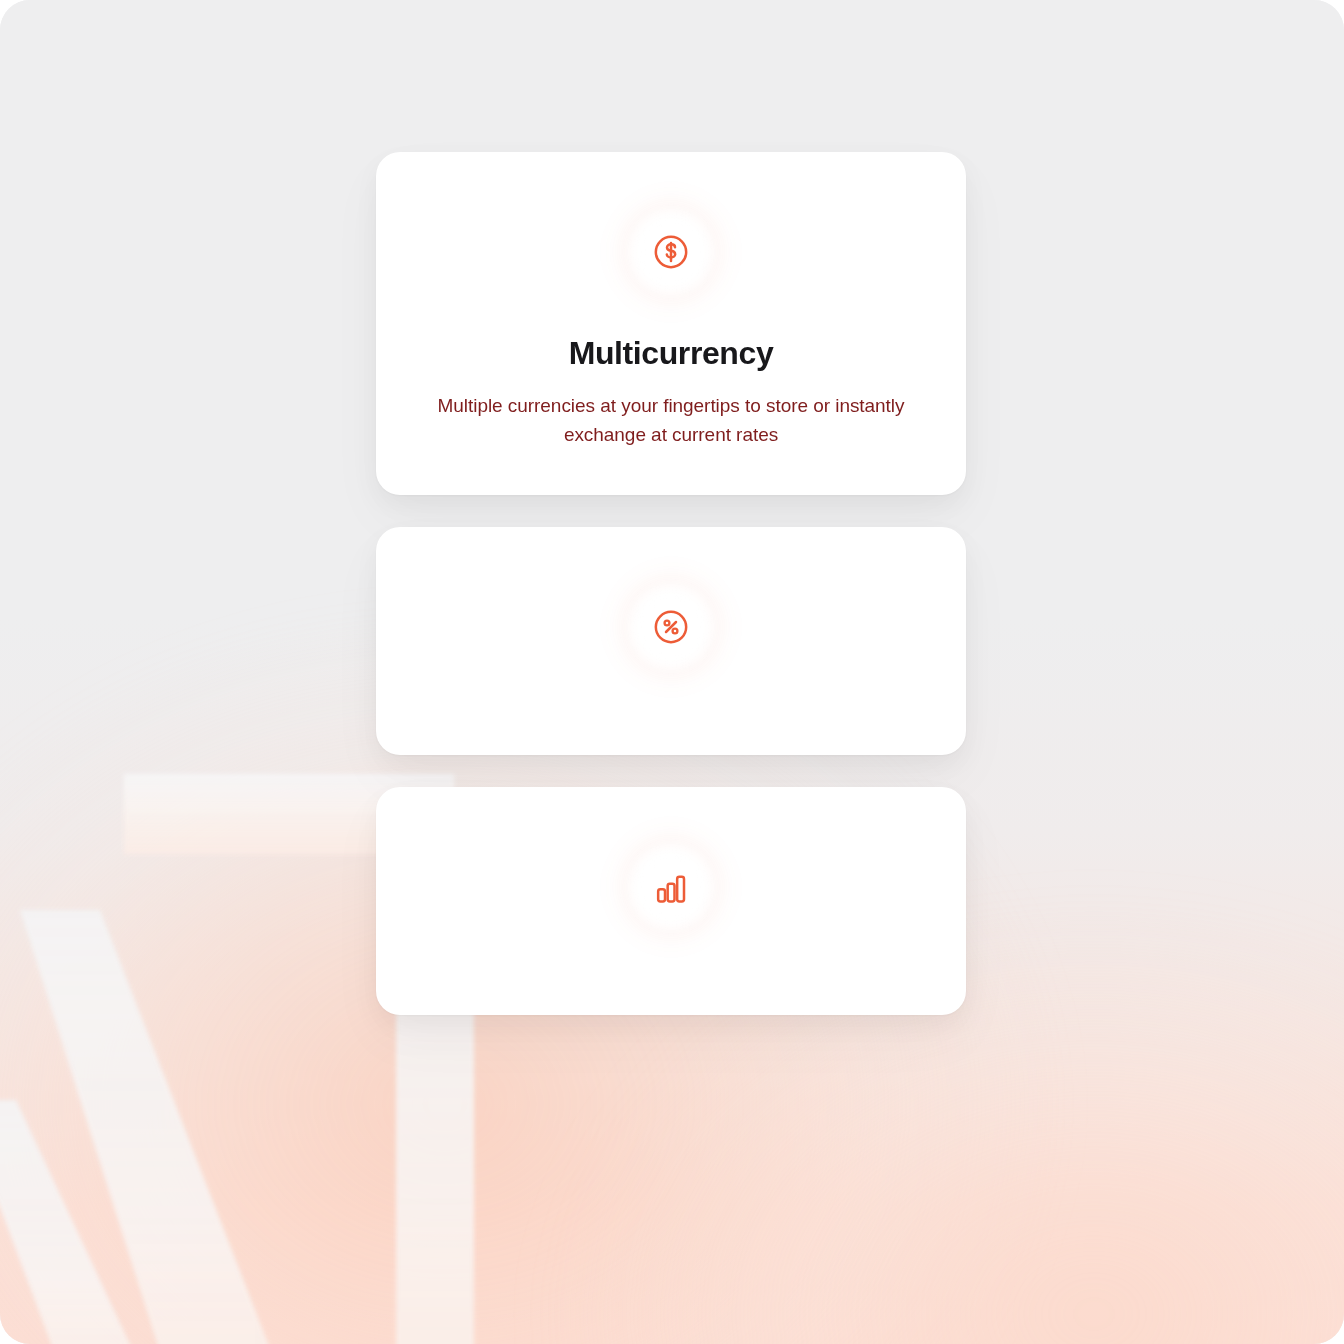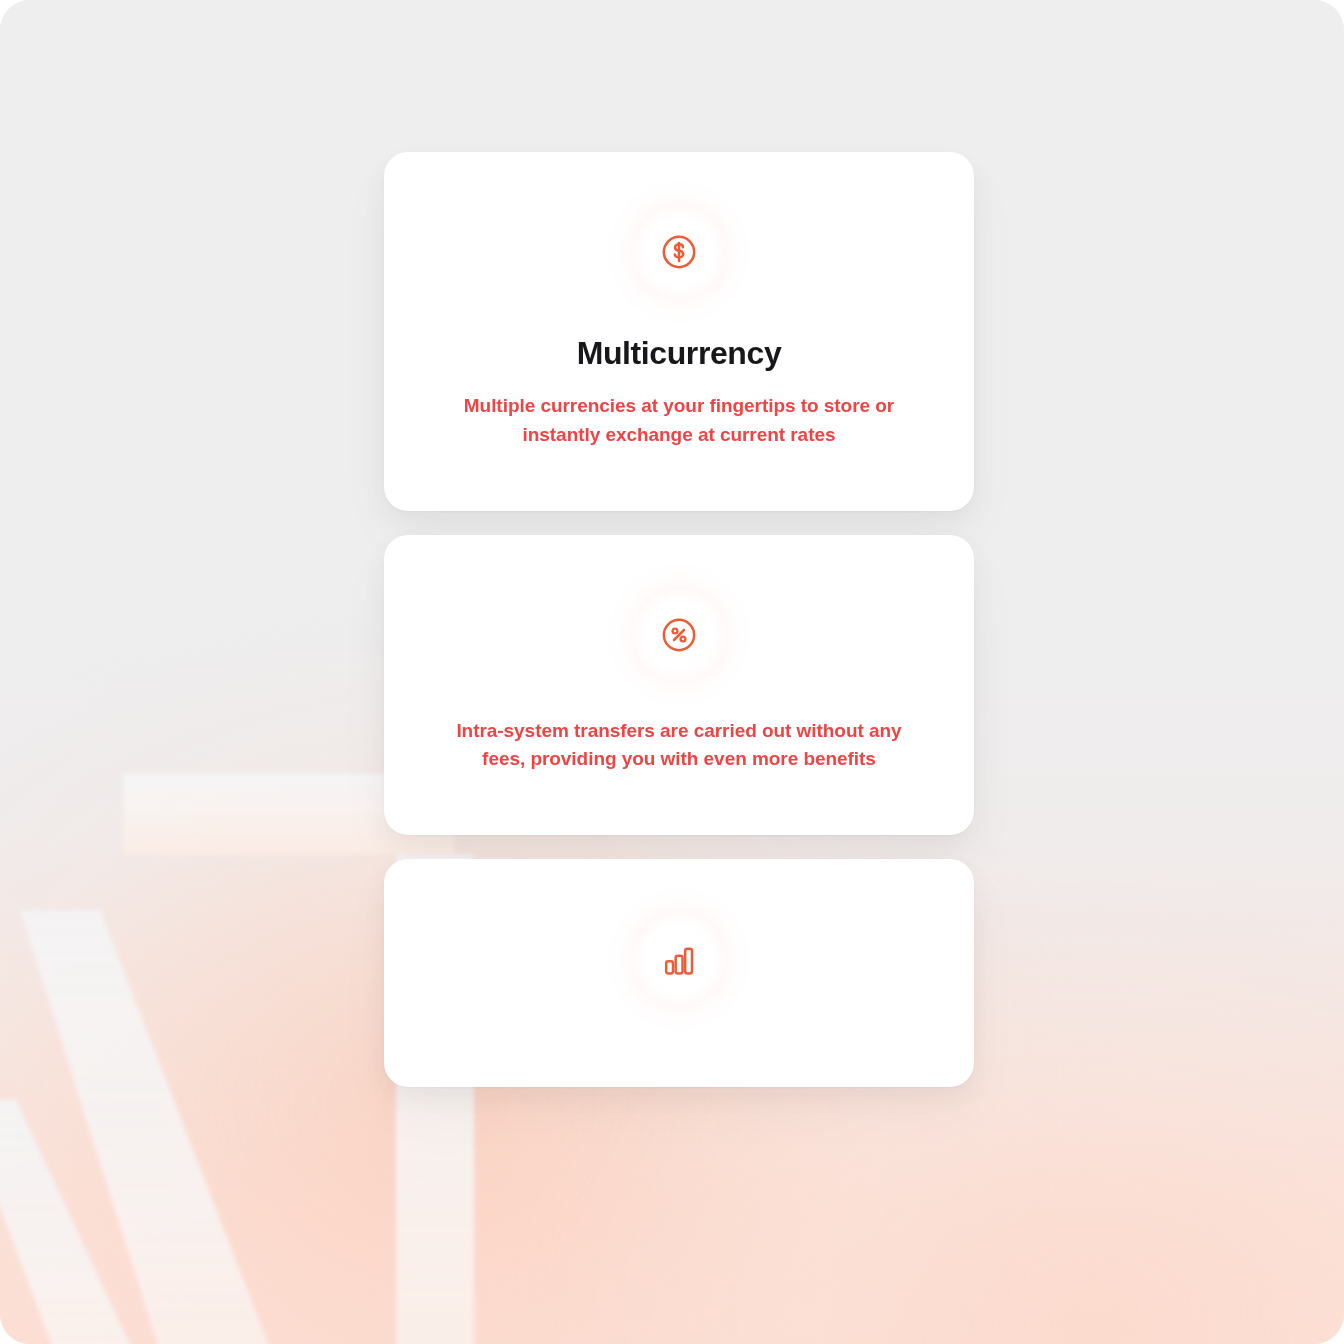--- a/index.html
+++ b/index.html
@@ -76,26 +76,26 @@
     width: 620px;
     height: 700px;
     opacity: 0.92;
     pointer-events: none;
   }
   #watermark svg { width: 100%; height: 100%; display: block; }
 
   
   #card-stack {
     position: absolute;
-    left: 384px;
+    left: 376px;
     top: 152px;
     width: 590px;
     display: flex;
     flex-direction: column;
-    gap: 24px;
+    gap: 32px;
     z-index: 5;
   }
 
   .feature-card {
     position: relative;
     width: 590px;
     background: #ffffff;
     border-radius: 24px;
     padding: 44px 40px 46px;
     text-align: center;
@@ -159,25 +159,25 @@
     line-height: 1.2;
     font-weight: 700;
     letter-spacing: -0.4px;
     color: #18181b;
     margin-bottom: 20px;
   }
 
   .card-desc {
     font-size: 19px;
     line-height: 1.48;
-    font-weight: 700;
-    color: #ef4444;
+    font-weight: 400;
+    color: #7f1d1d;
     letter-spacing: -0.05px;
     max-width: 470px;
-    margin: 16px auto;
+    margin: 0 auto;
   }
 </style>
 </head>
 <body>
 
 <div id="page">
 
   <div id="bg-base"></div>
   <div id="bg-warm-bloom"></div>
   <div id="bg-warm-bloom-2"></div>
@@ -236,21 +236,20 @@
         <div class="icon-disc"></div>
         <span class="icon-glyph">
           <svg viewBox="0 0 24 24" fill="none" xmlns="http://www.w3.org/2000/svg" aria-hidden="true">
             <circle cx="12" cy="12" r="9.1" stroke="#ED5C37" stroke-width="1.5"></circle>
             <path d="M15 9L9 15" stroke="#ED5C37" stroke-width="1.5" stroke-linecap="round"></path>
             <circle cx="9.6" cy="9.6" r="1.45" stroke="#ED5C37" stroke-width="1.4"></circle>
             <circle cx="14.4" cy="14.4" r="1.45" stroke="#ED5C37" stroke-width="1.4"></circle>
           </svg>
         </span>
       </div>
-      <p class="card-desc">Intra-system transfers are carried out without any fees, providing you with even more benefits</p>
     </div>
 
     <div class="feature-card">
       <div class="icon-wrap">
         <div class="icon-halo"></div>
         <div class="icon-disc"></div>
         <span class="icon-glyph">
           <svg viewBox="0 0 24 24" fill="none" xmlns="http://www.w3.org/2000/svg" aria-hidden="true">
             <rect x="4.3" y="13.4" width="4.1" height="7.3" rx="1.3" stroke="#ED5C37" stroke-width="1.5"></rect>
             <rect x="10.0" y="10.0" width="4.1" height="10.7" rx="1.3" stroke="#ED5C37" stroke-width="1.5"></rect>

